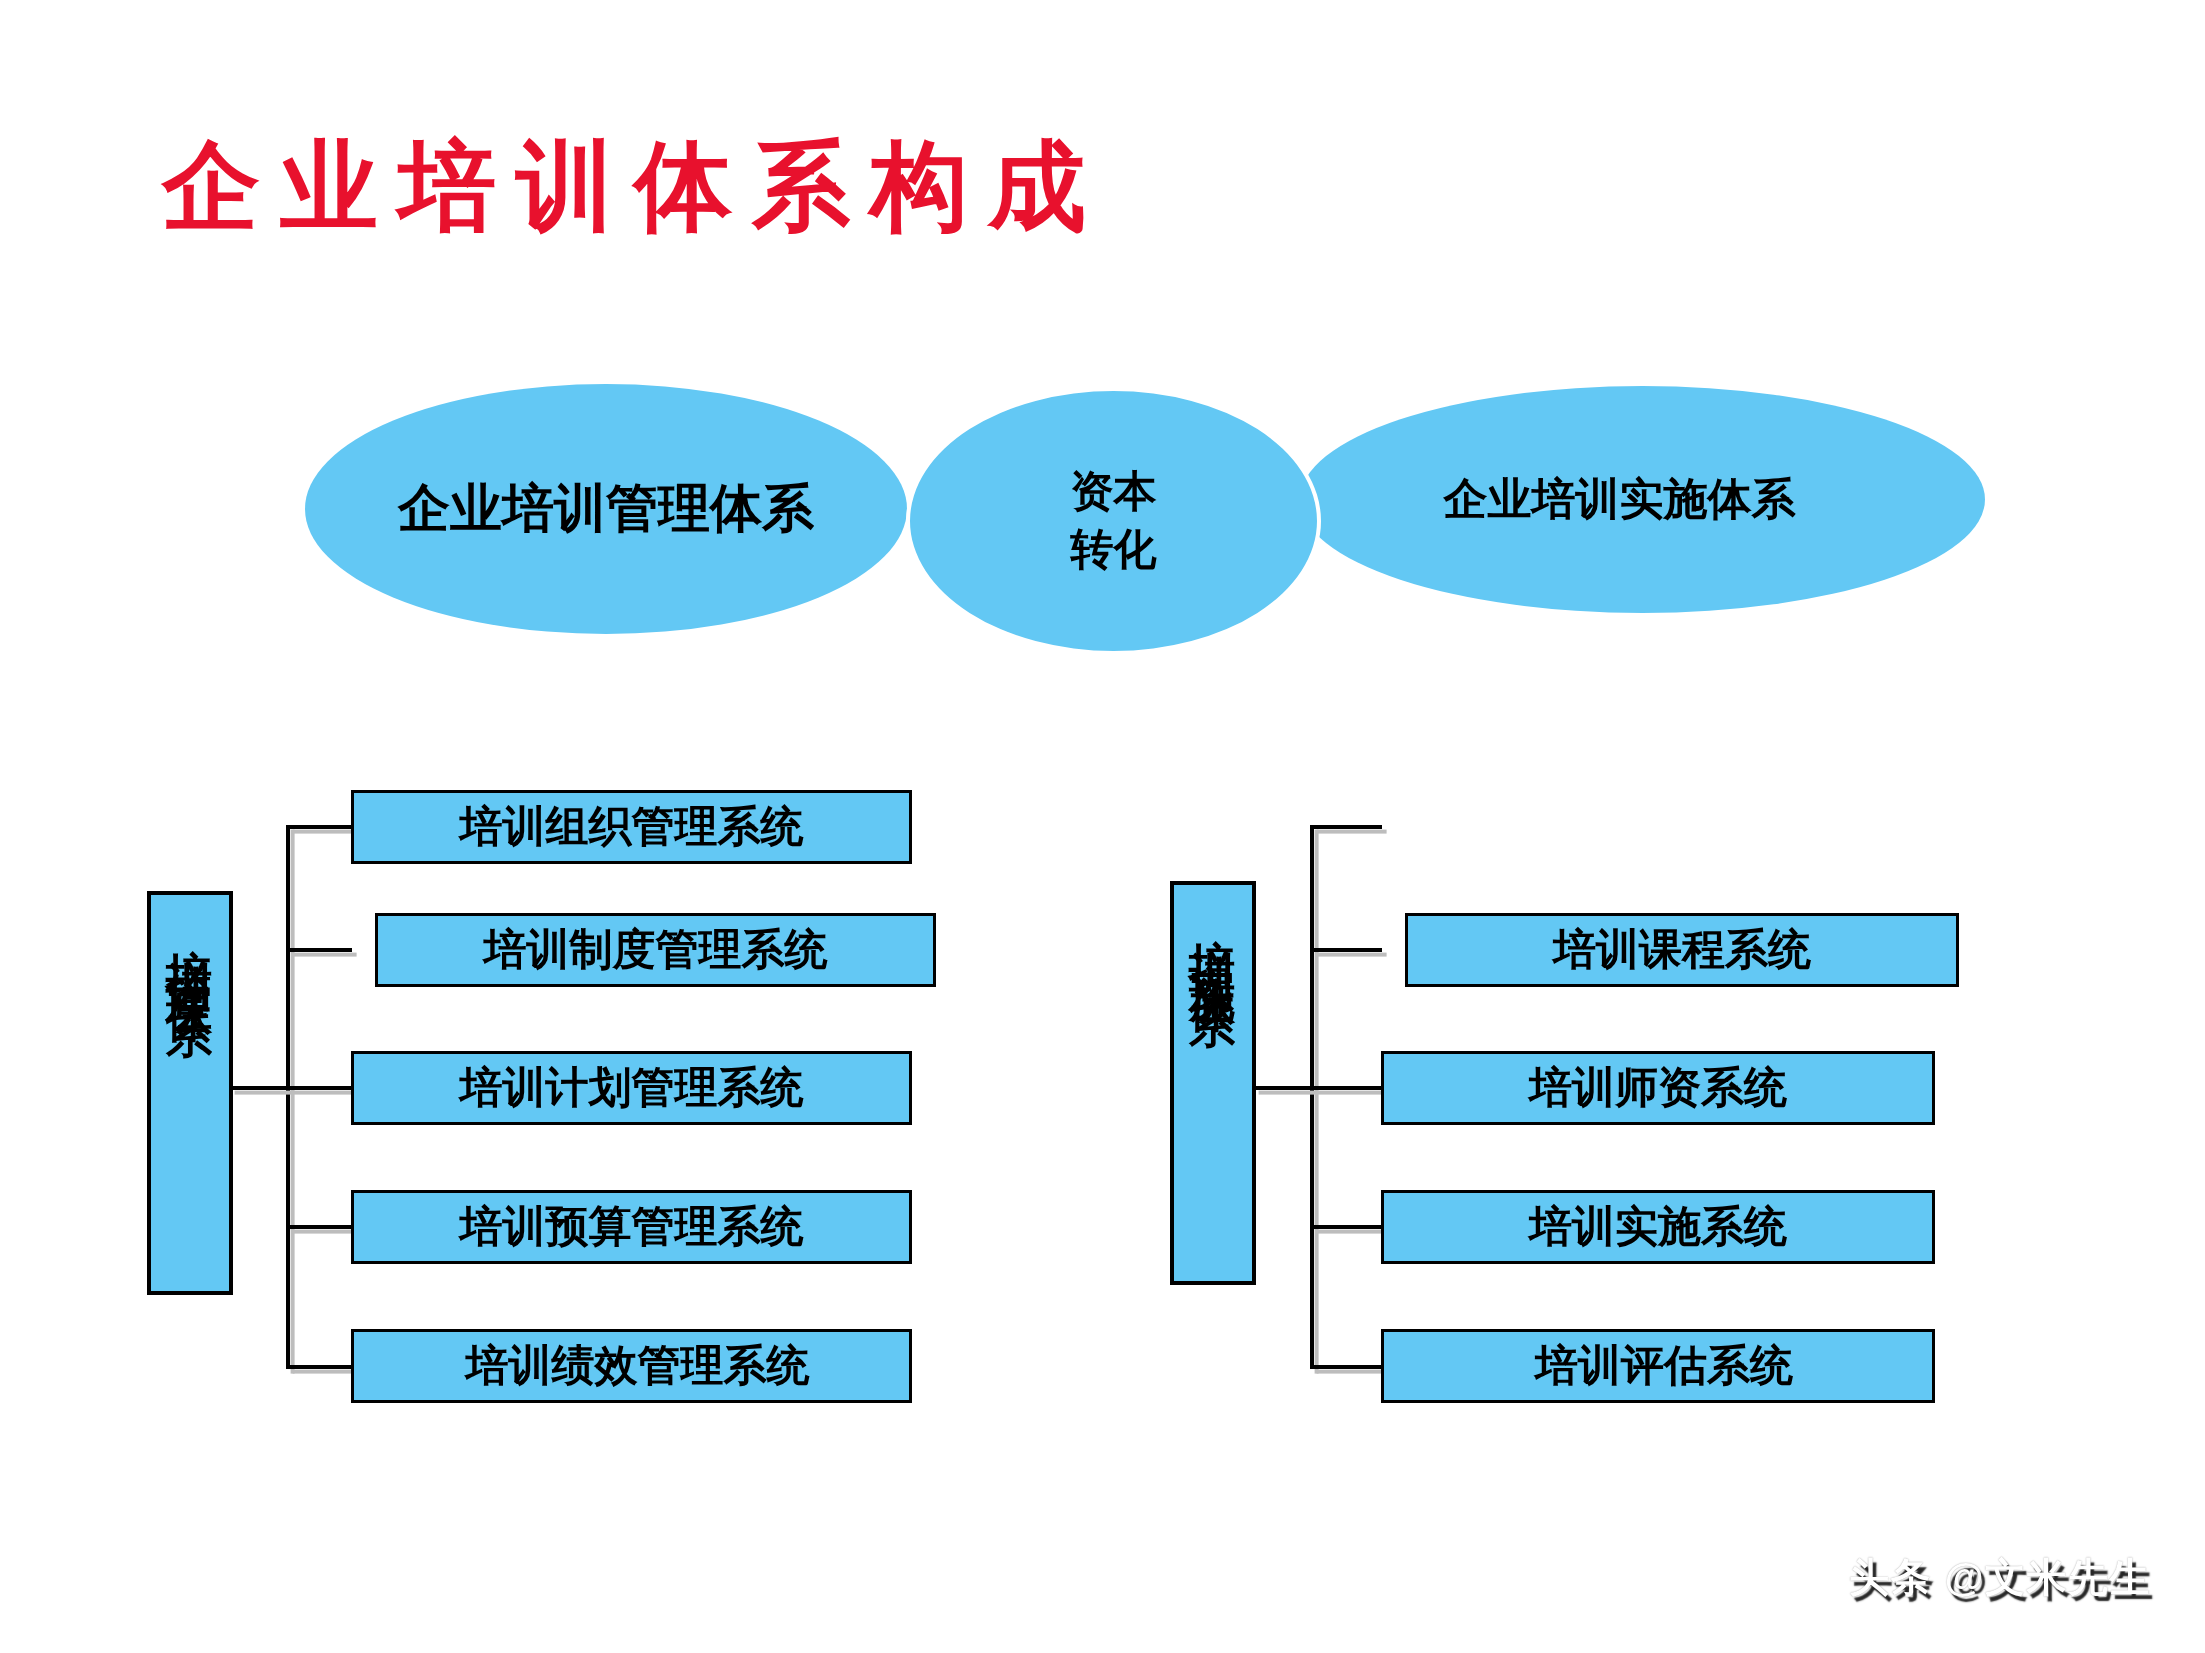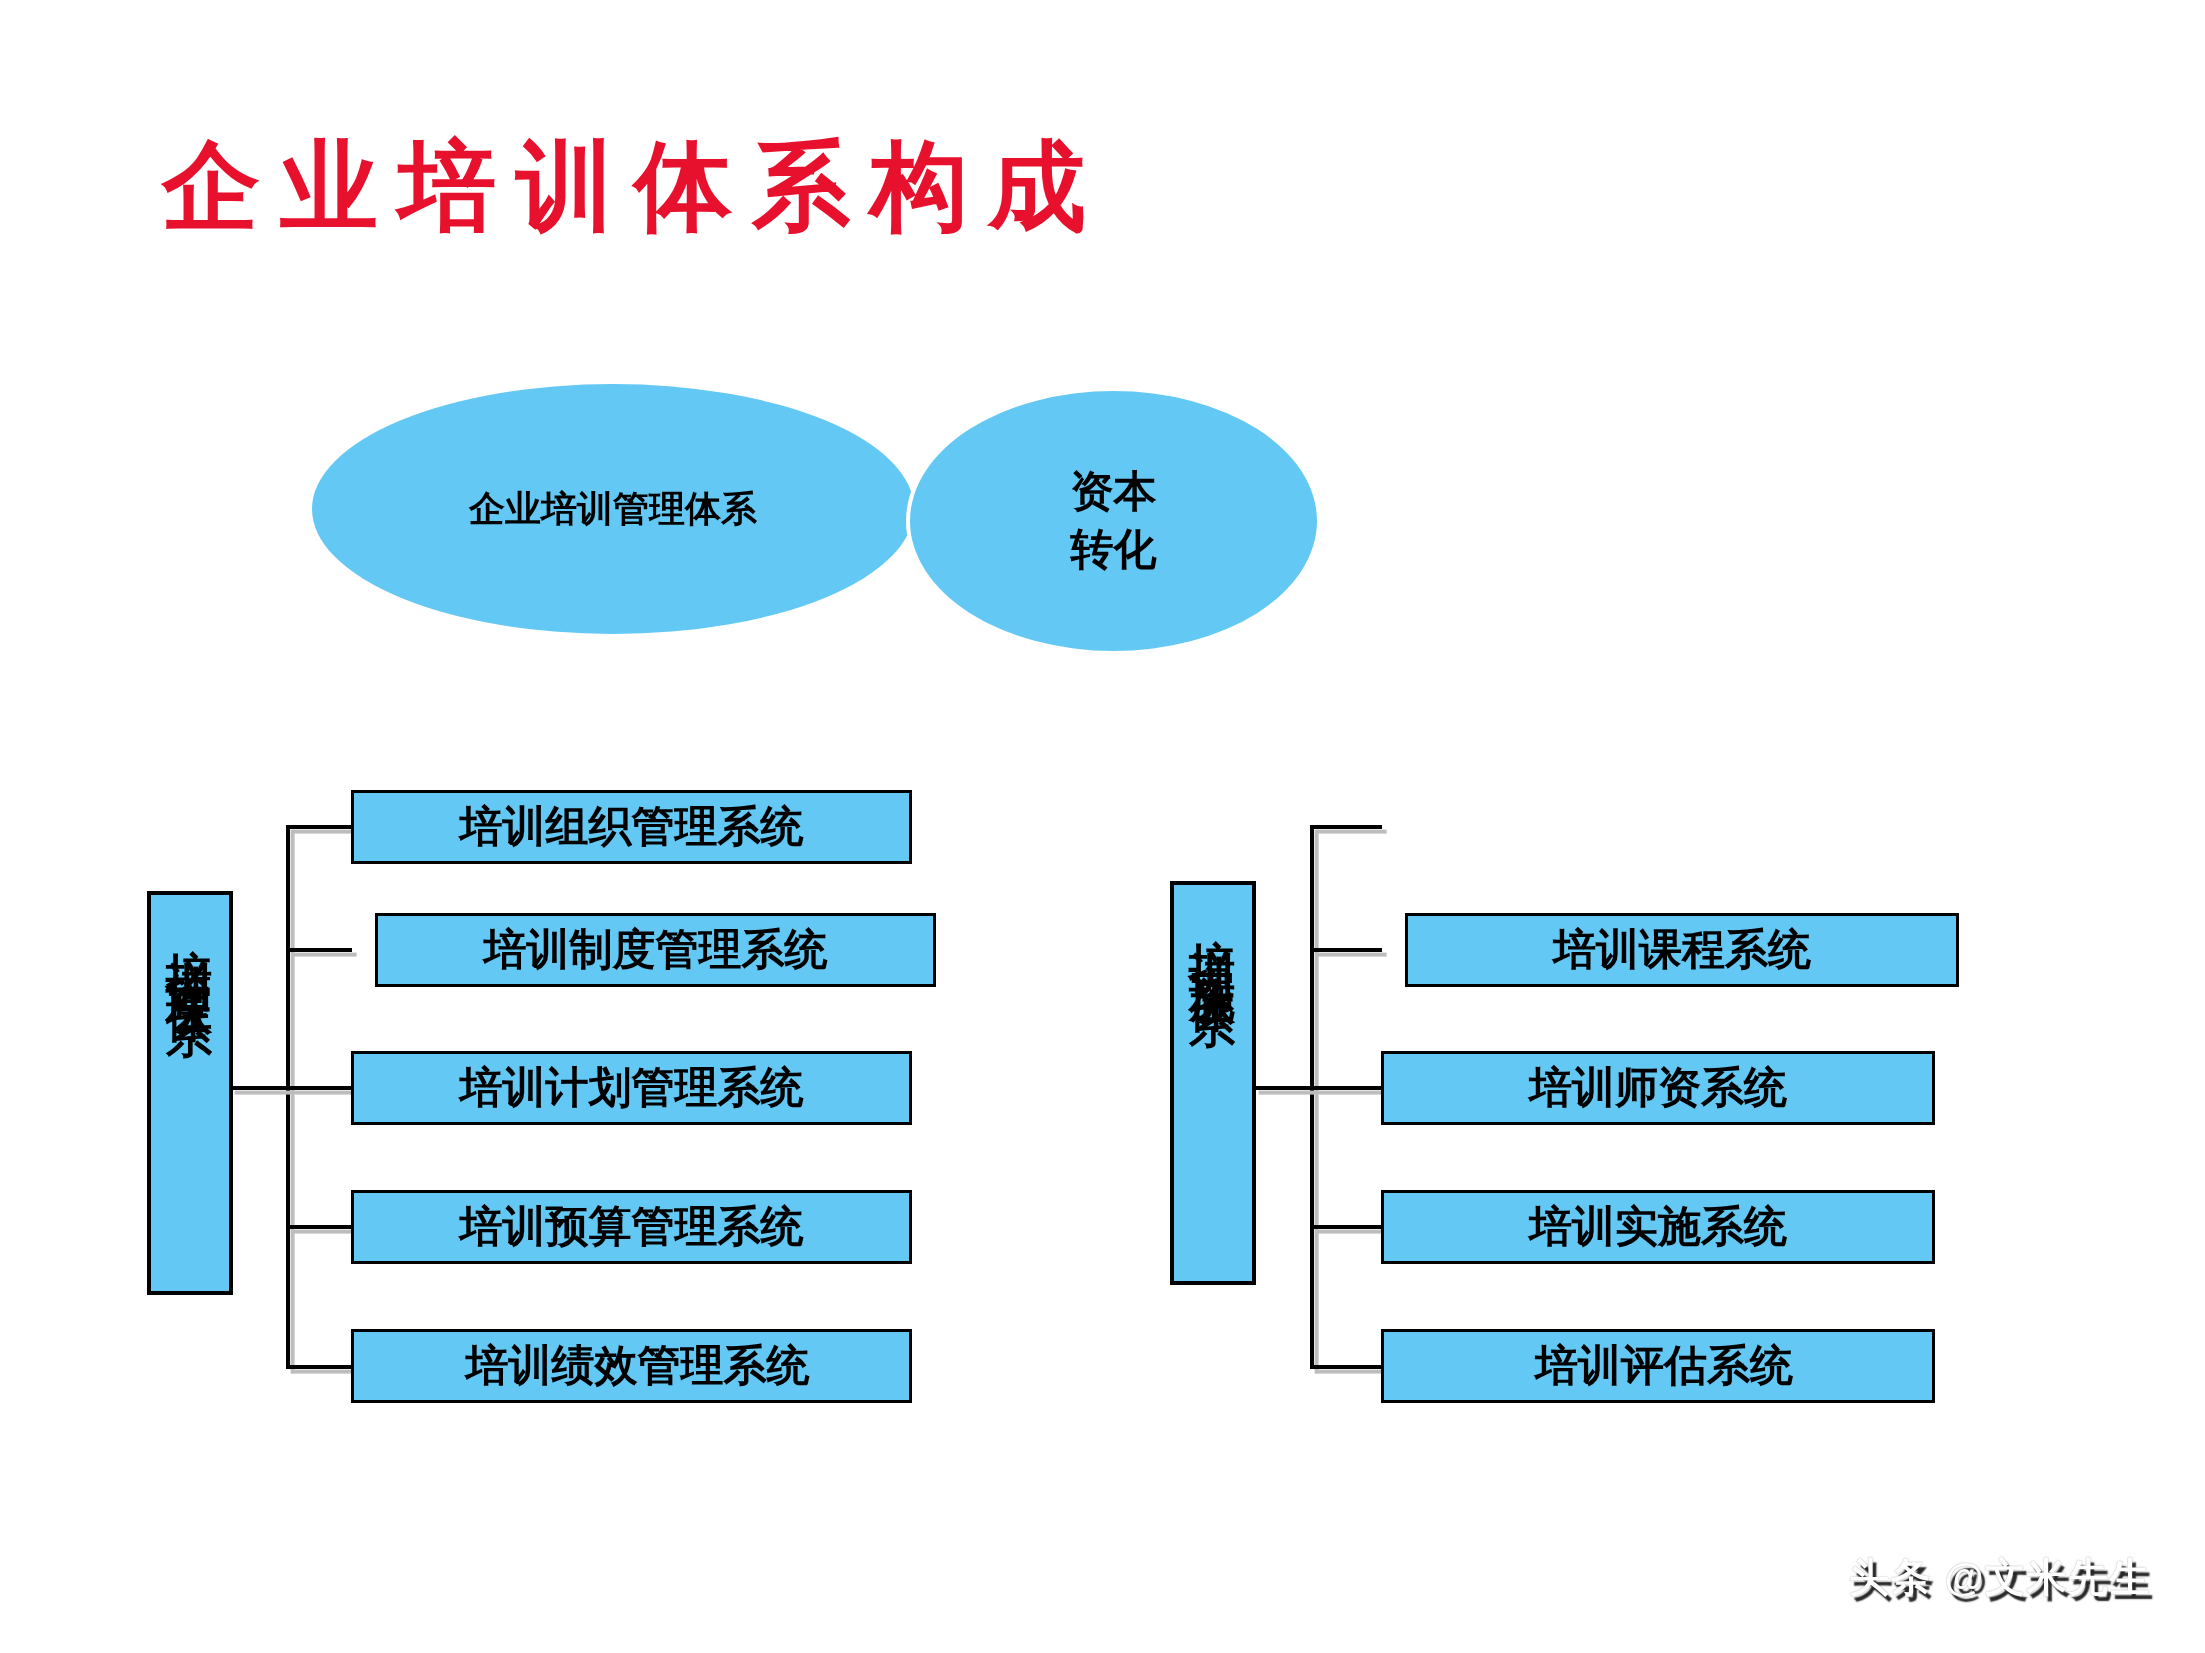--- a/index.html
+++ b/index.html
@@ -36,23 +36,23 @@
     border-radius: 50%;
     background: #63c8f4;
     display: flex;
     align-items: center;
     justify-content: center;
     color: #000;
     font-weight: bold;
     text-align: center;
   }
   .ellipse-left {
-    left: 312px; top: 384px;
+    left: 305px; top: 384px;
     width: 602px; height: 250px;
-    font-size: 36px;
+    font-size: 52px;
     z-index: 1;
     text-align: right;
   }
   .ellipse-right {
     left: 1300px; top: 386px;
     width: 685px; height: 227px;
     font-size: 44px;
     z-index: 1;
     padding-right: 46px;
     box-sizing: border-box;
@@ -140,20 +140,23 @@
 </head>
 <body>
 
 <div id="stage">
 
   <div class="slide-title">企业培训体系构成</div>
 
   <div class="ellipse ellipse-left">
     <span>企业培训管理体系</span>
   </div>
+  <div class="ellipse ellipse-right">
+    <span>企业培训实施体系</span>
+  </div>
   <div class="ellipse ellipse-middle">
     <span>资本</span>
     <span>转化</span>
   </div>
 
   <div class="vbox vbox-left">
     <div class="vtext">培训管理体系</div>
   </div>
 
   <div class="cline vline vline-left"></div>

